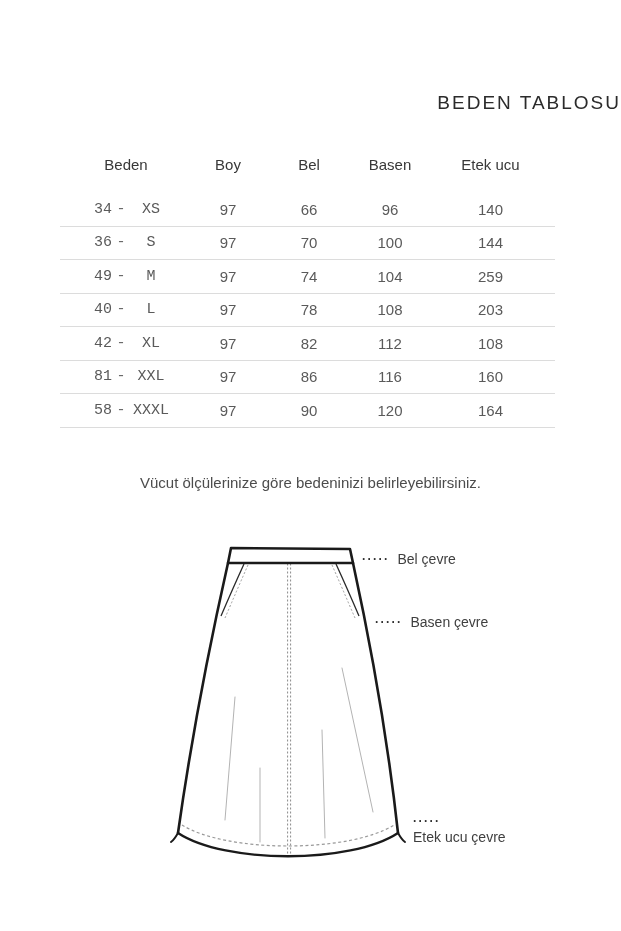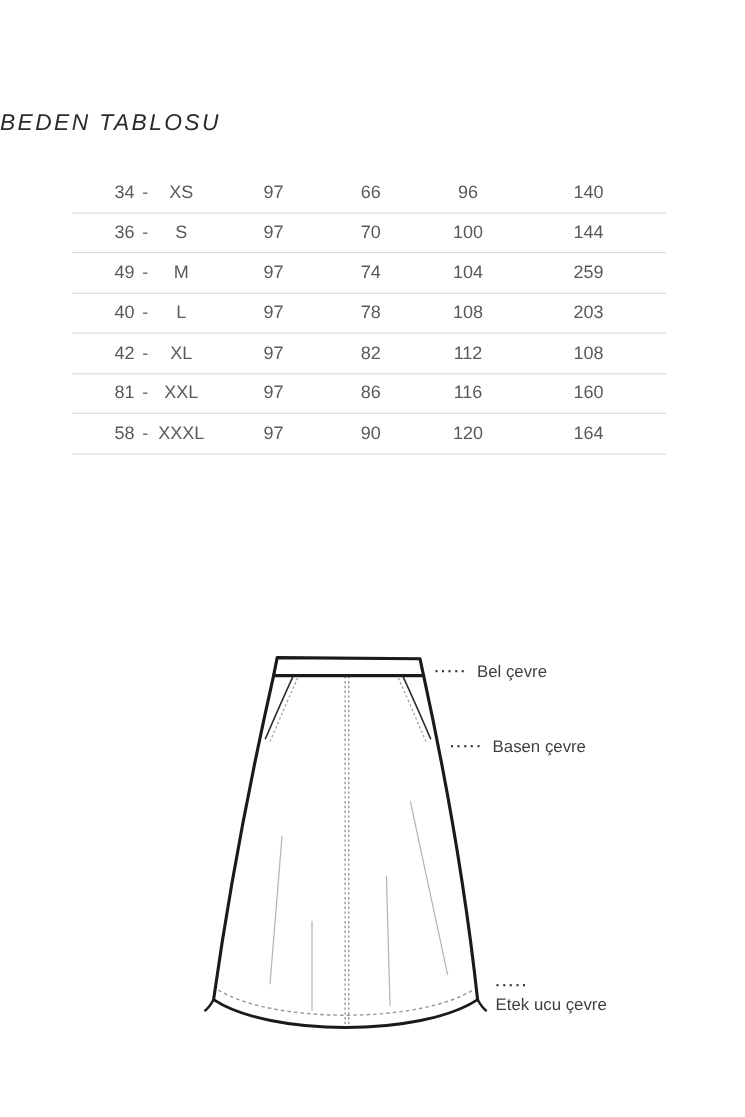--- a/index.html
+++ b/index.html
@@ -10,26 +10,25 @@
     position: relative;
     width: 621px;
     height: 931px;
     background: #ffffff;
     overflow: hidden;
   }
 
   .title {
     position: absolute;
     top: 92px; left: 0; right: 0;
-    text-align: left;
+    text-align: right;
     font-size: 19px;
     font-weight: normal;
     letter-spacing: 2px;
     color: #2b2b2b;
-    font-style: italic;
   }
 
   .size-table {
     position: absolute;
     left: 60px; top: 144px;
     width: 495px;
   }
   .thead, .trow {
     display: grid;
     grid-template-columns: 132px 72px 90px 72px 129px;
@@ -46,20 +45,21 @@
     height: 33.5px;
     border-bottom: 1px solid #dcdcdc;
     font-size: 15px;
     color: #5a5a5a;
   }
   .size-group {
     display: flex;
     align-items: center;
     padding-left: 20px;
     text-align: left;
+    font-family: Liberation Mono, monospace;
   }
   .size-group .num   { display: inline-block; width: 32px; text-align: right; }
   .size-group .dash  { display: inline-block; width: 18px; text-align: center; color: #6a6a6a; }
   .size-group .slabel{ display: inline-block; width: 42px; text-align: center; }
 
   .note {
     position: absolute;
     top: 474px; left: 0; right: 0;
     text-align: center;
     font-size: 15px;
@@ -101,20 +101,27 @@
   .lbl-basen { top: 74px; }
 </style>
 </head>
 <body>
 
 <div class="canvas">
 
   <h1 class="title">BEDEN TABLOSU</h1>
 
   <div class="size-table">
+    <div class="thead">
+      <span>Beden</span>
+      <span>Boy</span>
+      <span>Bel</span>
+      <span>Basen</span>
+      <span>Etek ucu</span>
+    </div>
     <div id="tbody">
   <div class="trow">
     <span class="size-group">
       <span class="num">34</span>
       <span class="dash">-</span>
       <span class="slabel">XS</span>
     </span>
     <span>97</span>
     <span>66</span>
     <span>96</span>
@@ -188,20 +195,21 @@
       <span class="slabel">XXXL</span>
     </span>
     <span>97</span>
     <span>90</span>
     <span>120</span>
     <span>164</span>
   </div>
 </div>
   </div>
 
+  <p class="note">Vücut ölçülerinize göre bedeninizi belirleyebilirsiniz.</p>
 
   <div class="diagram">
     <svg width="240" height="330" viewBox="0 0 240 330">
 
       <g stroke="#b3b3b3" stroke-width="1" stroke-linecap="round" fill="none">
         <path d="M65,157 L55,280"></path>
         <path d="M90,228 L90,302"></path>
         <path d="M172,128 L203,272"></path>
         <path d="M152,190 L155,298"></path>
       </g>

